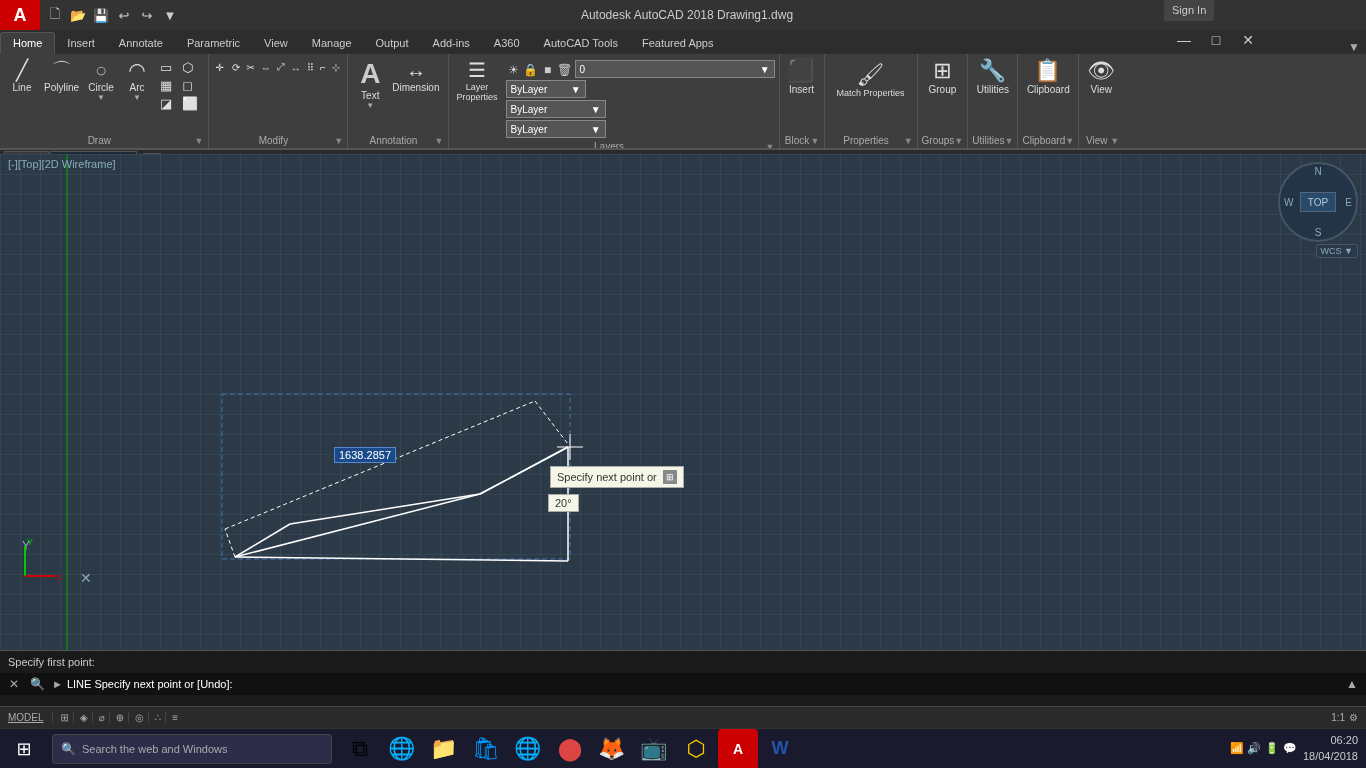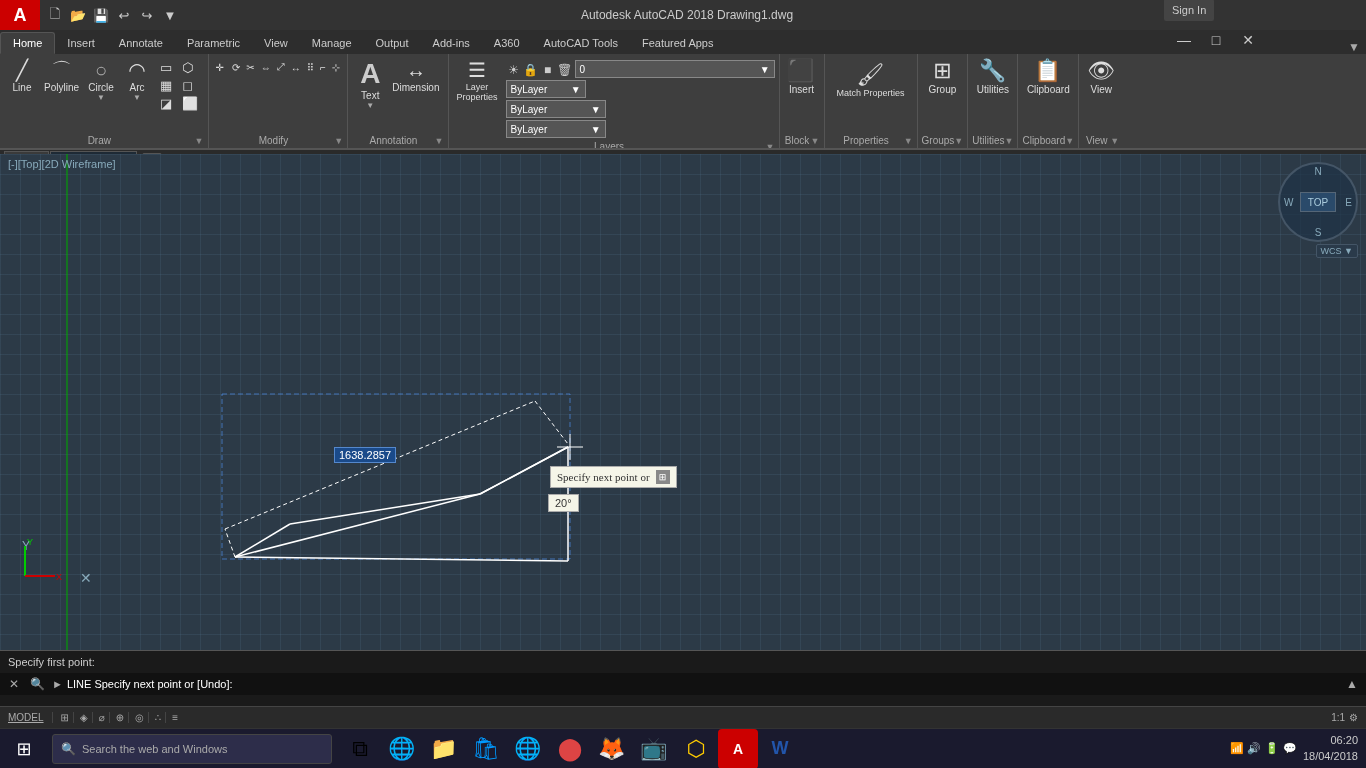--- a/index.html
+++ b/index.html
@@ -173,21 +173,21 @@
     
     .specify-tooltip {
       position: absolute;
       top: 312px; left: 550px;
       background: #f5f5e8;
       color: #333;
       font-size: 11px;
       padding: 3px 6px;
       border: 1px solid #aaa;
       z-index: 20;
-      display: flex; align-items: center; font-family: Liberation Serif, serif;
+      display: flex; align-items: center;
     }
     .specify-tooltip .tooltip-icon {
       margin-left: 6px;
       background: #888;
       color: white;
       width: 14px; height: 14px;
       display: flex; align-items: center; justify-content: center;
       font-size: 9px;
     }
 

